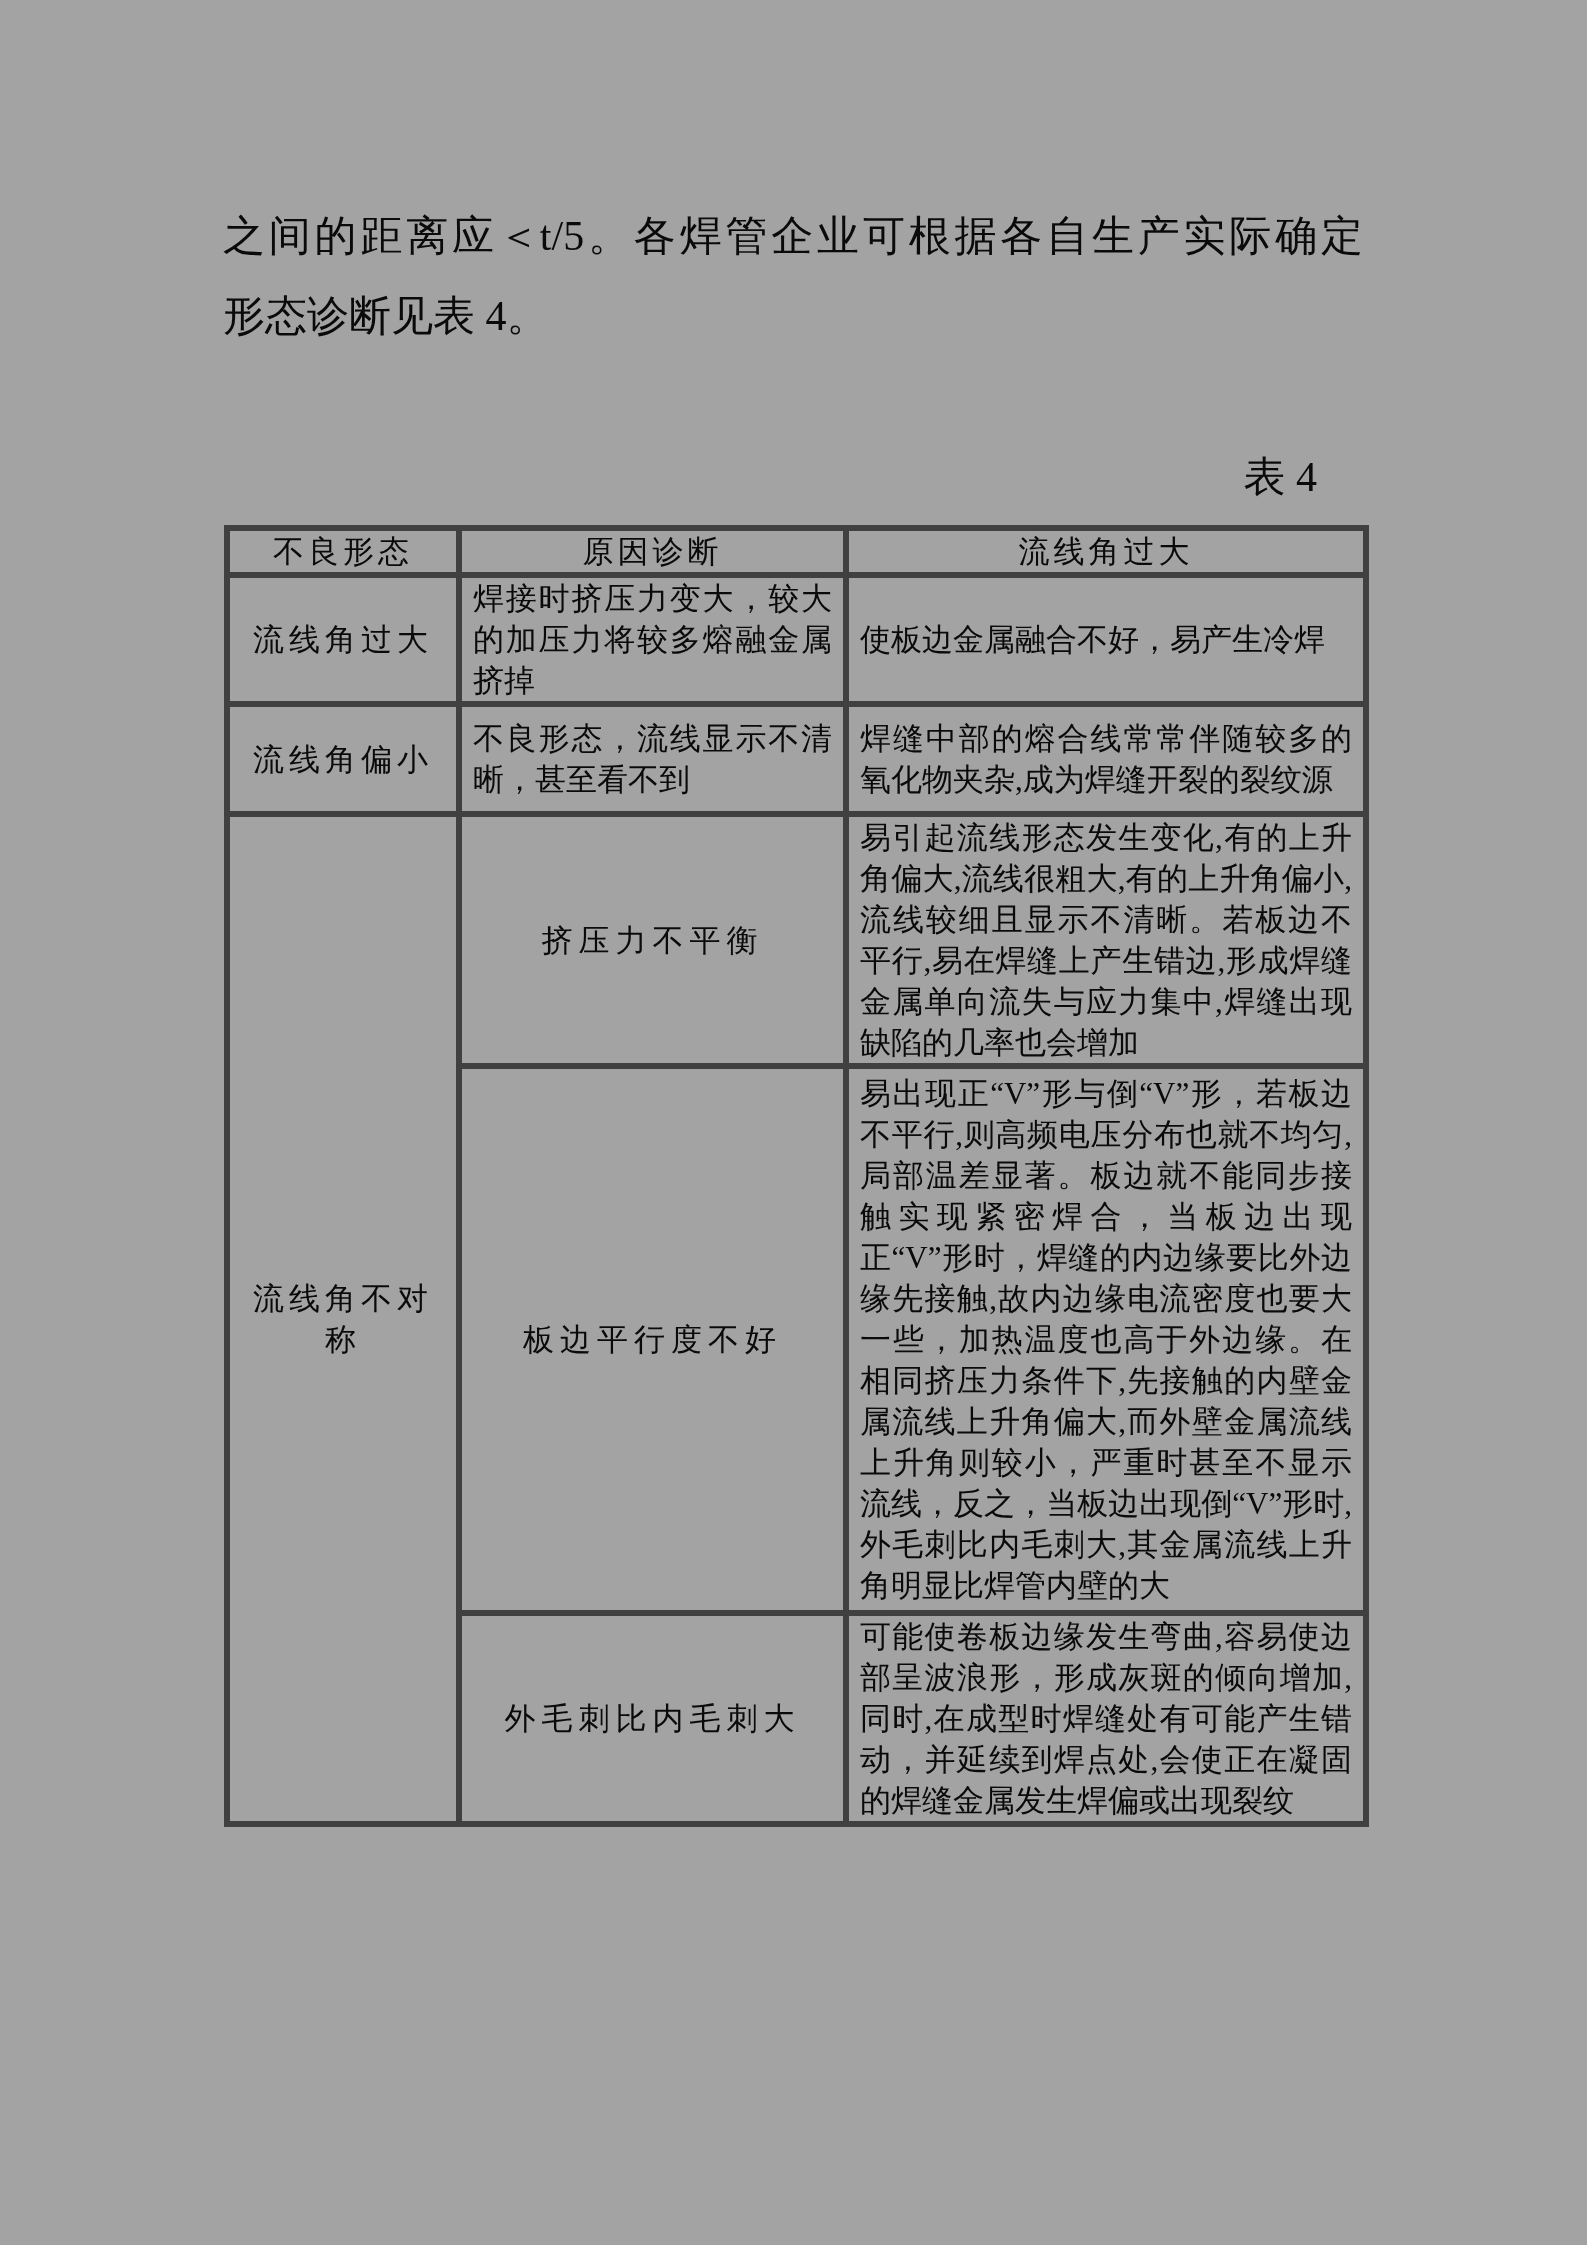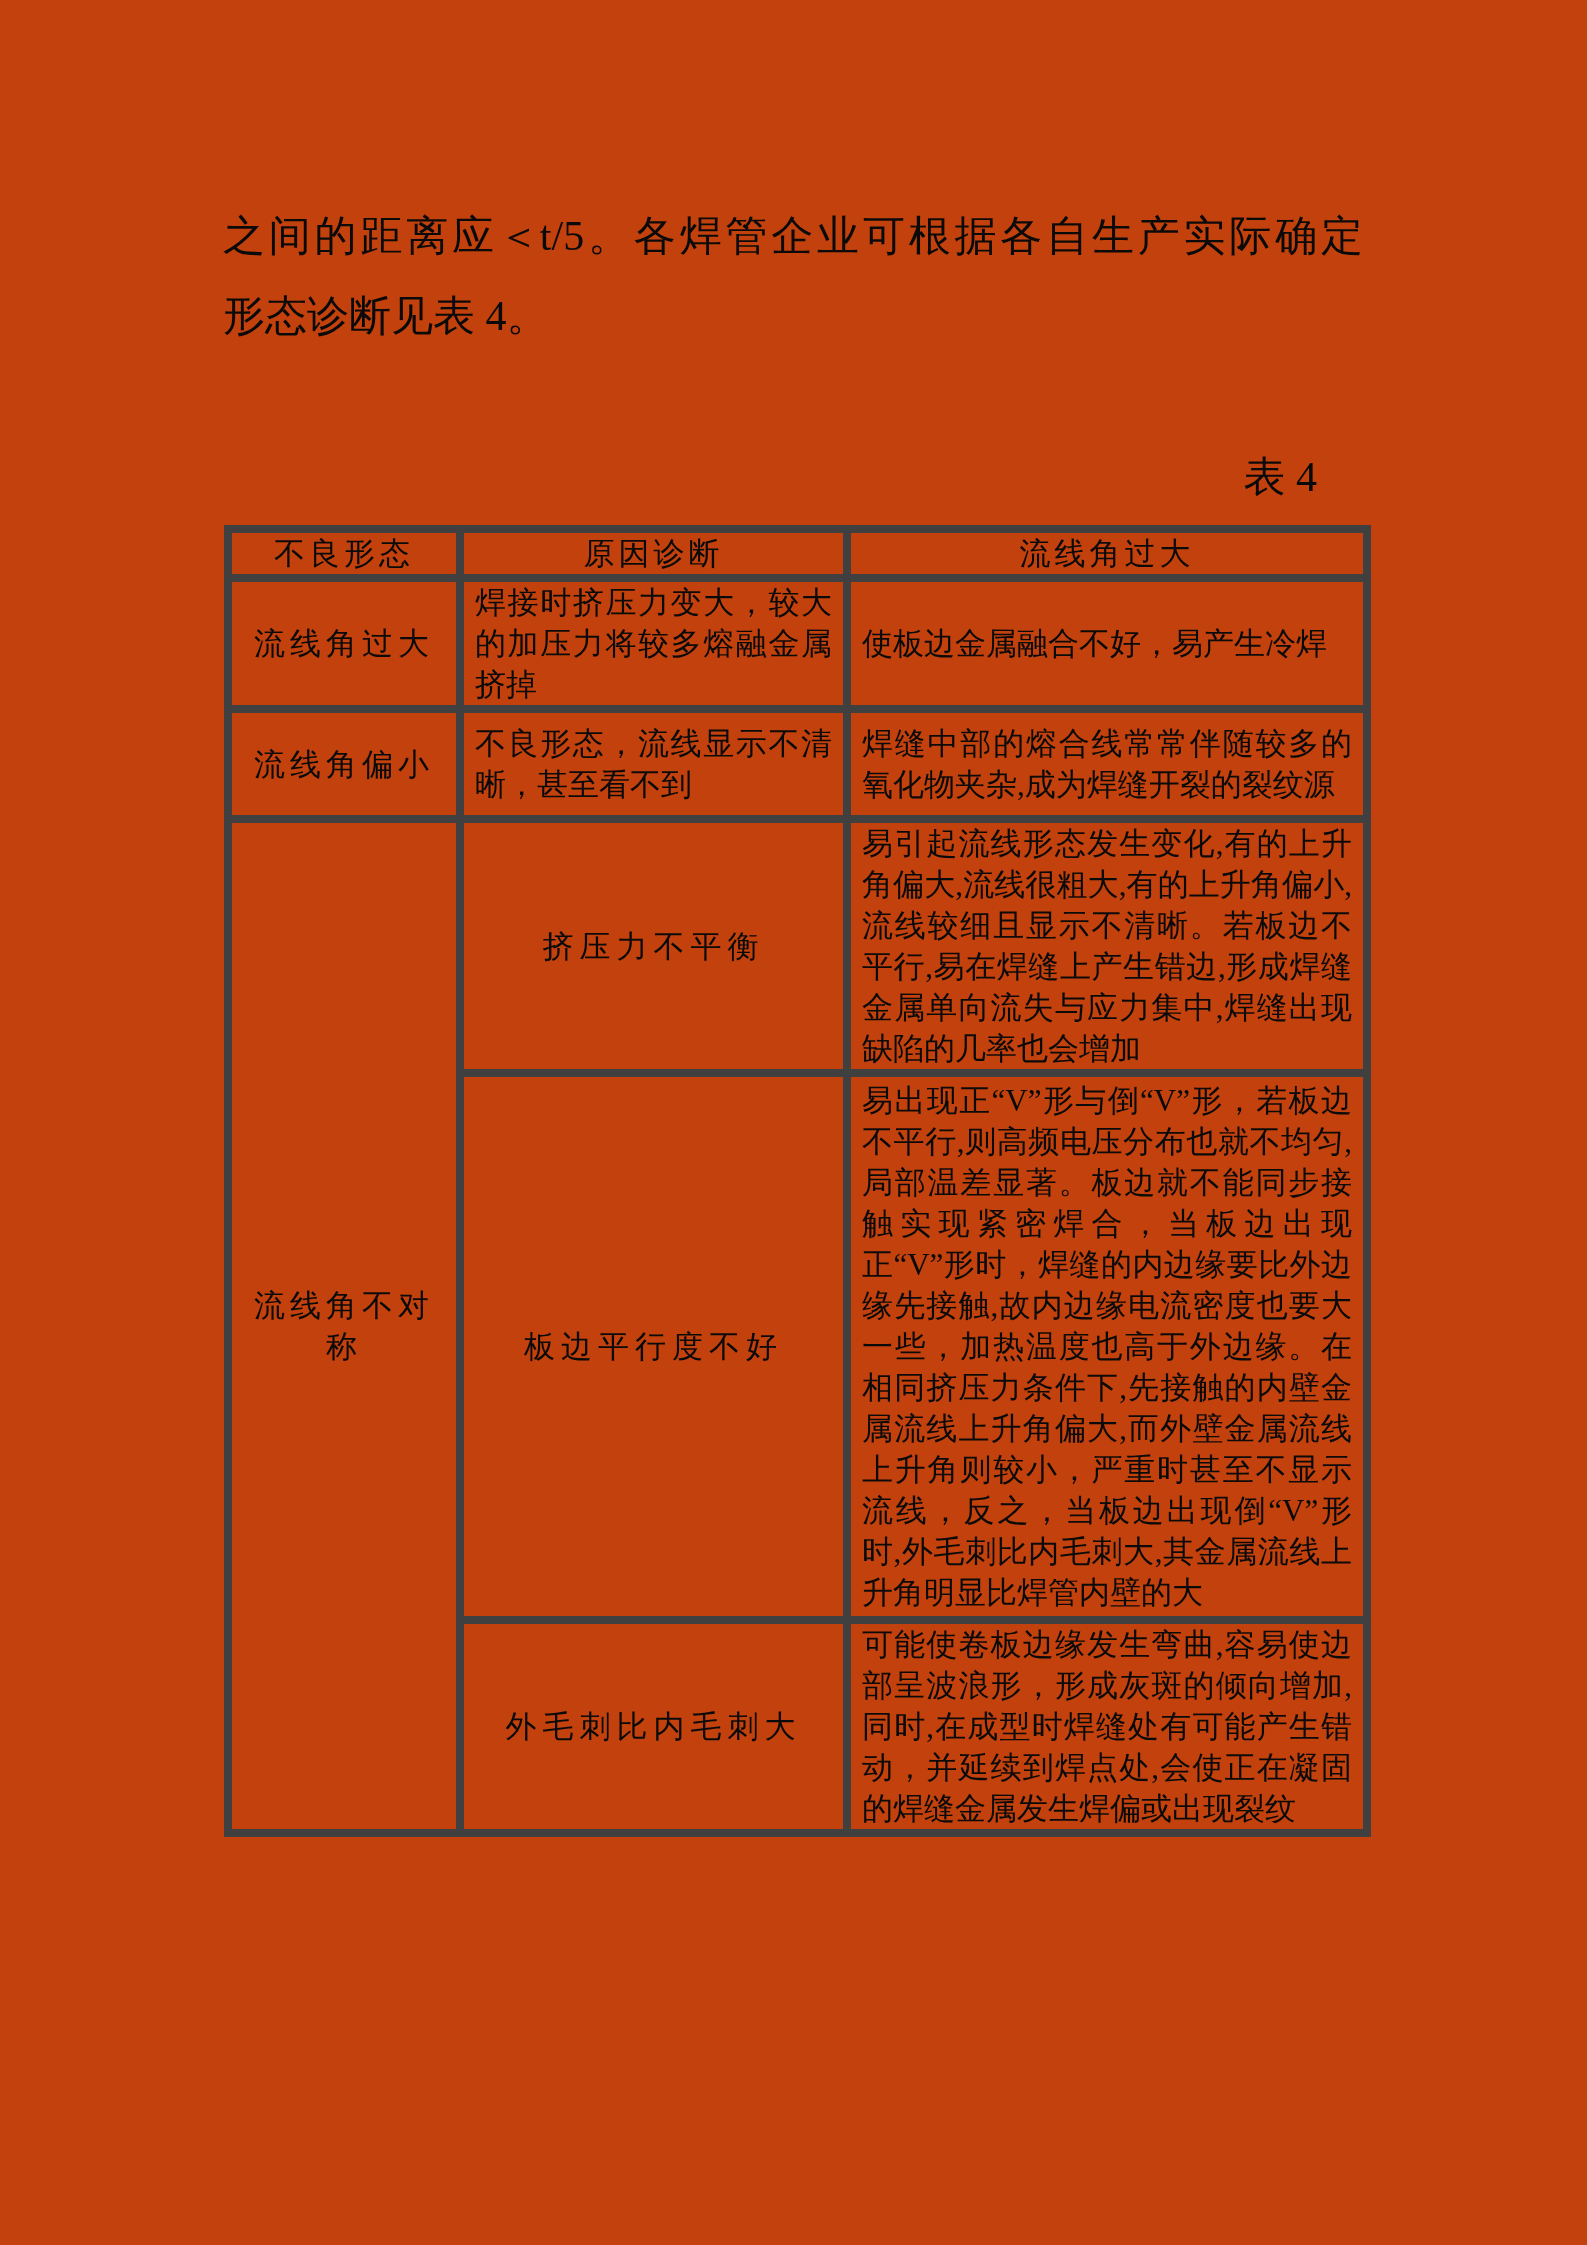--- a/index.html
+++ b/index.html
@@ -4,21 +4,21 @@
 <style>
   html, body {
     margin: 0;
     padding: 0;
     background: #ffffff;
   }
   .page {
     position: relative;
     width: 1587px;
     height: 2245px;
-    background: #c2410c;
+    background: #a3a3a3;
     color: #0a0a0a;
     font-family: "Liberation Serif", "DejaVu Serif", serif;
     overflow: hidden;
   }
   
   .para {
     position: absolute;
     left: 223px;
     top: 196px;
     width: 1140px;
@@ -49,21 +49,21 @@
     left: 224px;
     top: 525px;
     width: 1139px;
     border-collapse: collapse;
     table-layout: fixed;
   }
   .defects col.c1 { width: 232px; }
   .defects col.c2 { width: 387px; }
   .defects col.c3 { width: 520px; }
   .defects th, .defects td {
-    border: 8px solid #404040;
+    border: 6px solid #404040;
     box-sizing: border-box;
     padding: 0 11px;
     font-size: 31px;
     line-height: 41px;
     font-weight: normal;
     vertical-align: middle;
     overflow: hidden;
   }
   .defects th {
     text-align: center;

